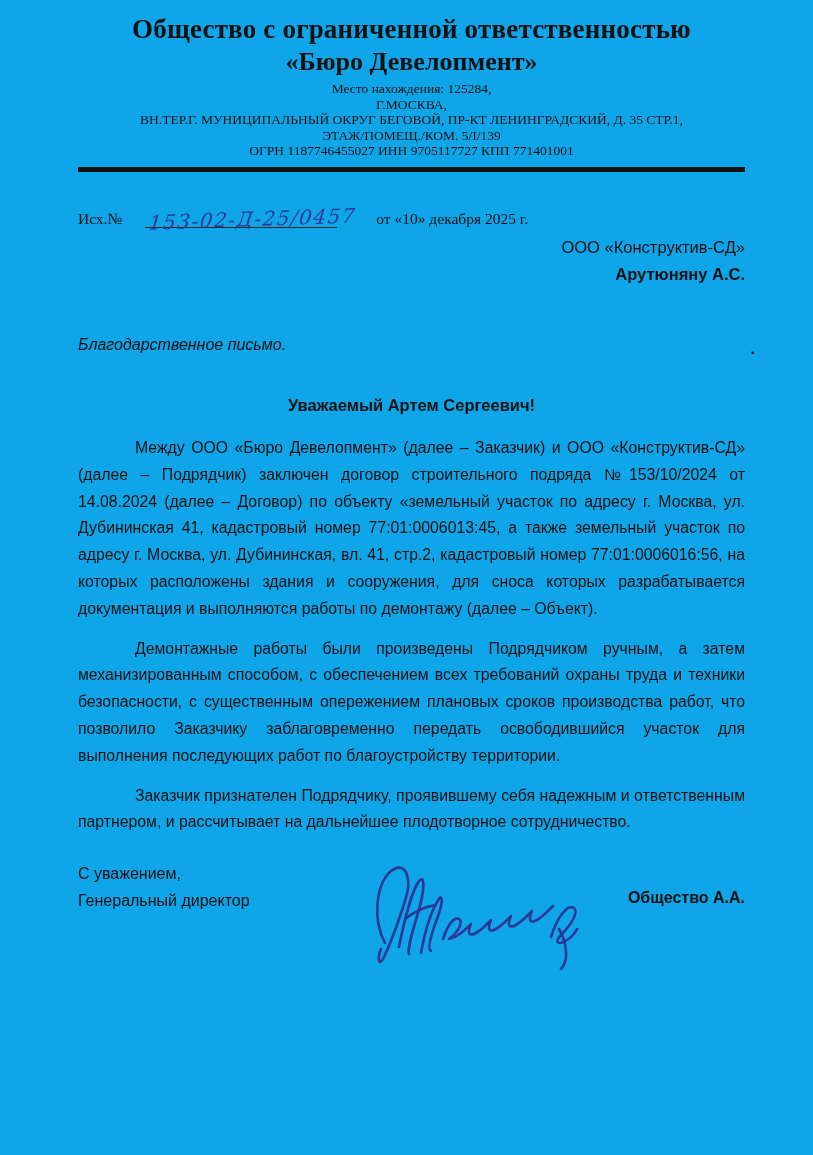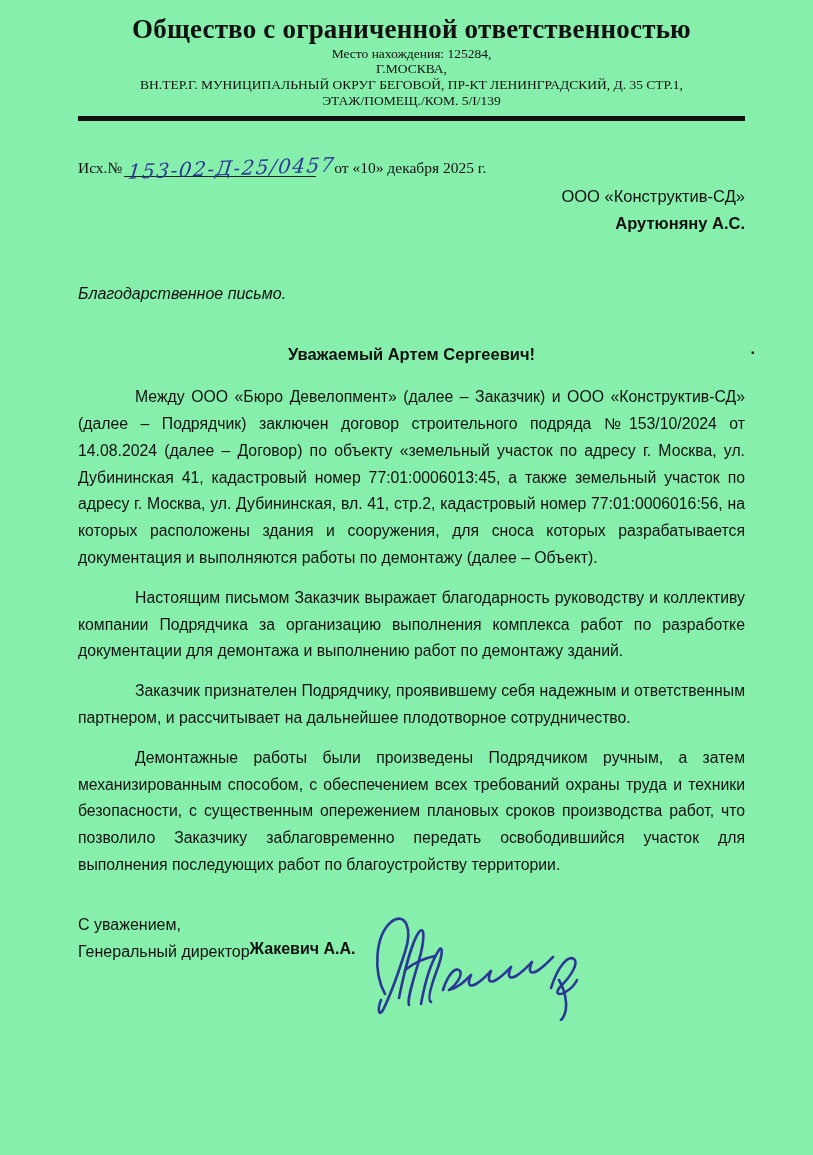--- a/index.html
+++ b/index.html
@@ -4,21 +4,21 @@
 <style>
   * { margin: 0; padding: 0; box-sizing: border-box; }
   html, body { background: #ffffff; }
   body { font-family: "Liberation Sans", sans-serif; color: #111111; }
 
   .page {
     position: relative;
     width: 813px;
     height: 1155px;
     margin: 0 auto;
-    background: #86efac;
+    background: #0ea5e9;
     padding: 14px 68px 0 78px;
     overflow: hidden;
   }
 
   
   .letterhead { text-align: center; font-family: "Liberation Serif", serif; }
   .org-type {
     font-size: 27px;
     font-weight: bold;
     line-height: 1.18;
@@ -42,20 +42,21 @@
     border-bottom: 2px solid #111;
   }
 
   
   .ref-line {
     margin-top: 34px;
     font-family: "Liberation Serif", serif;
     font-size: 15.5px;
     display: flex;
     align-items: flex-end;
+    gap: 21px;
   }
   .ref-blank {
     display: inline-block;
     width: 192px;
     border-bottom: 1px solid #222;
     margin-left: 2px;
     position: relative;
     height: 22px;
   }
   .handwriting {
@@ -107,24 +108,24 @@
   .body-text p {
     font-size: 15.8px;
     line-height: 26.8px;
     text-align: justify;
     text-indent: 57px;
     margin-bottom: 13px;
   }
 
   
   .closing {
-    margin-top: 32px;
+    margin-top: 24px;
     position: relative;
     display: flex;
-    justify-content: flex-start;
+    justify-content: space-between;
     align-items: flex-start;
     font-size: 16px;
     line-height: 27px;
   }
   .closing .signer { font-weight: bold; margin-top: 24px; }
   .signature-wrap {
     position: absolute;
     left: 285px;
     top: -5px;
     width: 240px;
@@ -132,24 +133,26 @@
     pointer-events: none;
   }
 </style>
 </head>
 <body>
 
 <div class="page">
 
   <div class="letterhead">
     <div class="org-type">Общество с ограниченной ответственностью</div>
+    <div class="org-name">«Бюро Девелопмент»</div>
     <div class="address-line">Место нахождения: 125284,</div>
     <div class="address-line">Г.МОСКВА,</div>
     <div class="address-line">ВН.ТЕР.Г. МУНИЦИПАЛЬНЫЙ ОКРУГ БЕГОВОЙ, ПР-КТ ЛЕНИНГРАДСКИЙ, Д. 35 СТР.1,</div>
     <div class="address-line">ЭТАЖ/ПОМЕЩ./КОМ. 5/I/139</div>
+    <div class="address-line">ОГРН 1187746455027 ИНН 9705117727 КПП 771401001</div>
     <div class="head-rule"></div>
   </div>
 
   <div class="ref-line">
     <span>Исх.№</span>
     <span class="ref-blank">
       <span class="handwriting">153-02-Д-25/0457</span>
     </span>
     <span class="ref-date">от «10» декабря 2025 г.</span>
   </div>
@@ -160,39 +163,38 @@
   </div>
 
   <span class="stray-dot">.</span>
 
   <div class="subject">Благодарственное письмо.</div>
 
   <div class="salutation">Уважаемый Артем Сергеевич!</div>
 
   <div class="body-text">
     <p>Между ООО «Бюро Девелопмент» (далее – Заказчик) и ООО «Конструктив-СД» (далее – Подрядчик) заключен договор строительного подряда №153/10/2024 от 14.08.2024 (далее – Договор) по объекту «земельный участок по адресу г. Москва, ул. Дубининская 41, кадастровый номер 77:01:0006013:45, а также земельный участок по адресу г. Москва, ул. Дубининская, вл. 41, стр.2, кадастровый номер 77:01:0006016:56, на которых расположены здания и сооружения, для сноса которых разрабатывается документация и выполняются работы по демонтажу (далее – Объект).</p>
-    <p>Настоящим письмом Заказчик выражает благодарность руководству и коллективу компании Подрядчика за организацию выполнения комплекса работ по разработке документации для демонтажа и выполнению работ по демонтажу зданий.</p>
+    <p>Демонтажные работы были произведены Подрядчиком ручным, а затем механизированным способом, с обеспечением всех требований охраны труда и техники безопасности, с существенным опережением плановых сроков производства работ, что позволило Заказчику заблаговременно передать освободившийся участок для выполнения последующих работ по благоустройству территории.</p>
     <p>Заказчик признателен Подрядчику, проявившему себя надежным и ответственным партнером, и рассчитывает на дальнейшее плодотворное сотрудничество.</p>
-    <p>Демонтажные работы были произведены Подрядчиком ручным, а затем механизированным способом, с обеспечением всех требований охраны труда и техники безопасности, с существенным опережением плановых сроков производства работ, что позволило Заказчику заблаговременно передать освободившийся участок для выполнения последующих работ по благоустройству территории.</p>
   </div>
 
   <div class="closing">
     <div>
       <div>С уважением,</div>
       <div>Генеральный директор</div>
     </div>
     <div class="signature-wrap">
       <svg width="240" height="115" viewBox="0 0 240 115" xmlns="http://www.w3.org/2000/svg">
         <g fill="none" stroke="#2b3896" stroke-width="2.6" stroke-linecap="round" stroke-linejoin="round">
           <path d="M22,88 C10,66 12,30 28,16 C42,5 50,22 42,46 C35,68 26,92 20,104 C16,111 14,104 18,94"></path>
           <path d="M36,92 C42,62 50,34 56,26 C62,19 62,34 55,58 C49,78 44,94 46,99"></path>
           <path d="M42,64 C52,56 62,52 72,50"></path>
           <path d="M58,98 C62,76 68,56 76,44 C80,39 80,48 74,64 C68,80 64,94 68,96"></path>
           <path d="M80,84 c5,-16 13,-24 17,-19 c3,5 -5,15 -11,19 c9,-2 16,-9 22,-15 c-4,9 -2,13 5,9 c7,-4 11,-9 15,-13 c-4,9 -2,13 5,9 c7,-4 11,-9 15,-13 c-4,9 -2,13 5,9 c7,-4 12,-10 16,-14 c-4,9 -2,13 5,9 c7,-4 12,-10 16,-14"></path>
           <path d="M188,82 c7,-22 17,-33 23,-29 c5,4 -3,17 -13,27 c-7,7 -3,11 6,5 c5,-3 8,-7 10,-11"></path>
           <path d="M196,74 c8,14 10,32 2,40"></path>
         </g>
       </svg>
     </div>
-    <div class="signer">Жакевич А.А.</div>
+    <div class="signer">Общество А.А.</div>
   </div>
 
 </div>
 
 </body></html>

